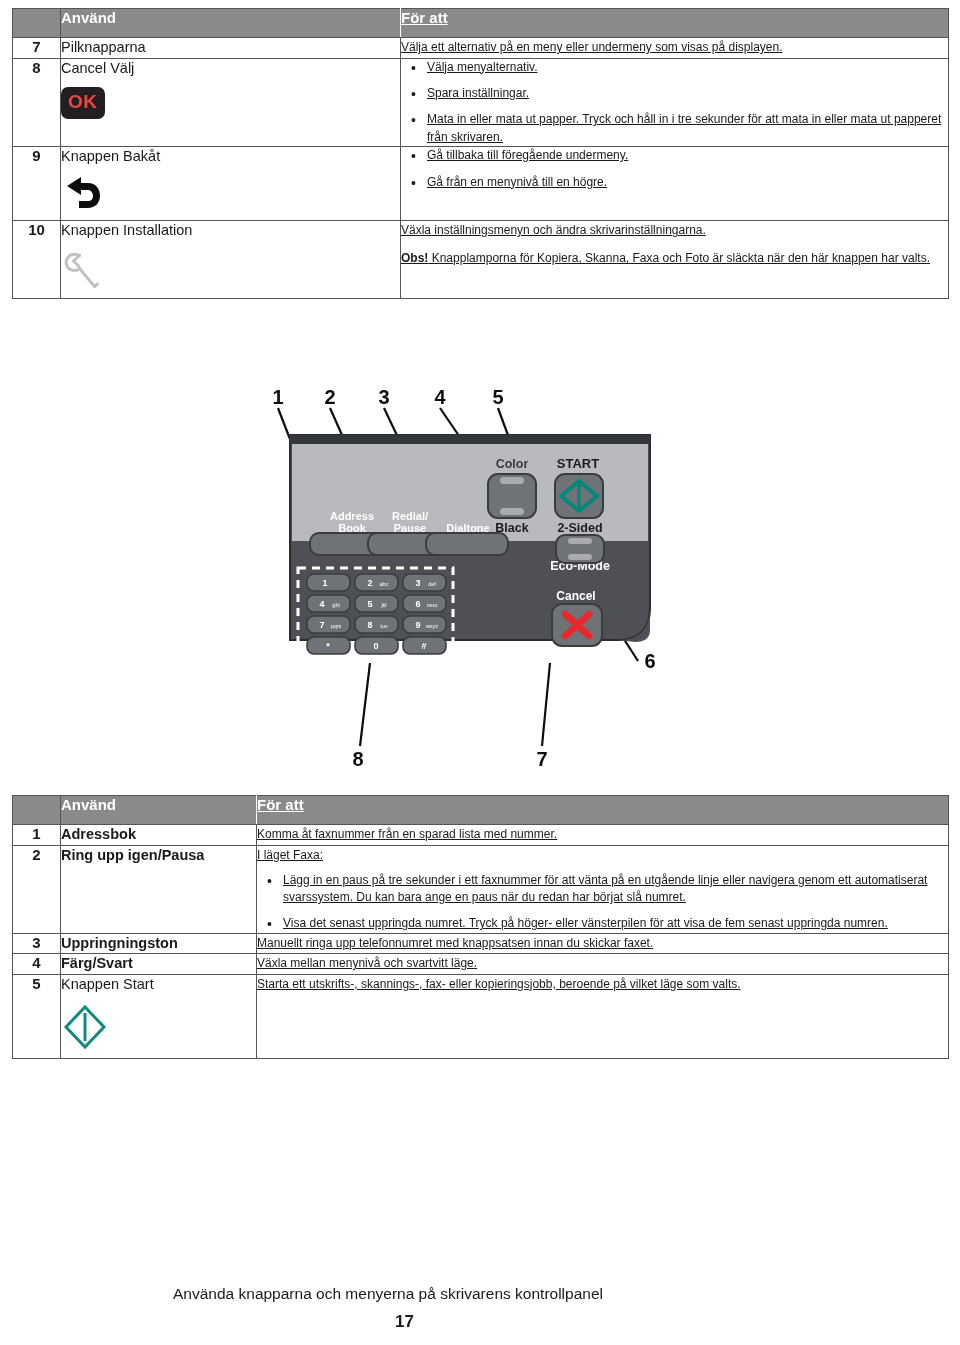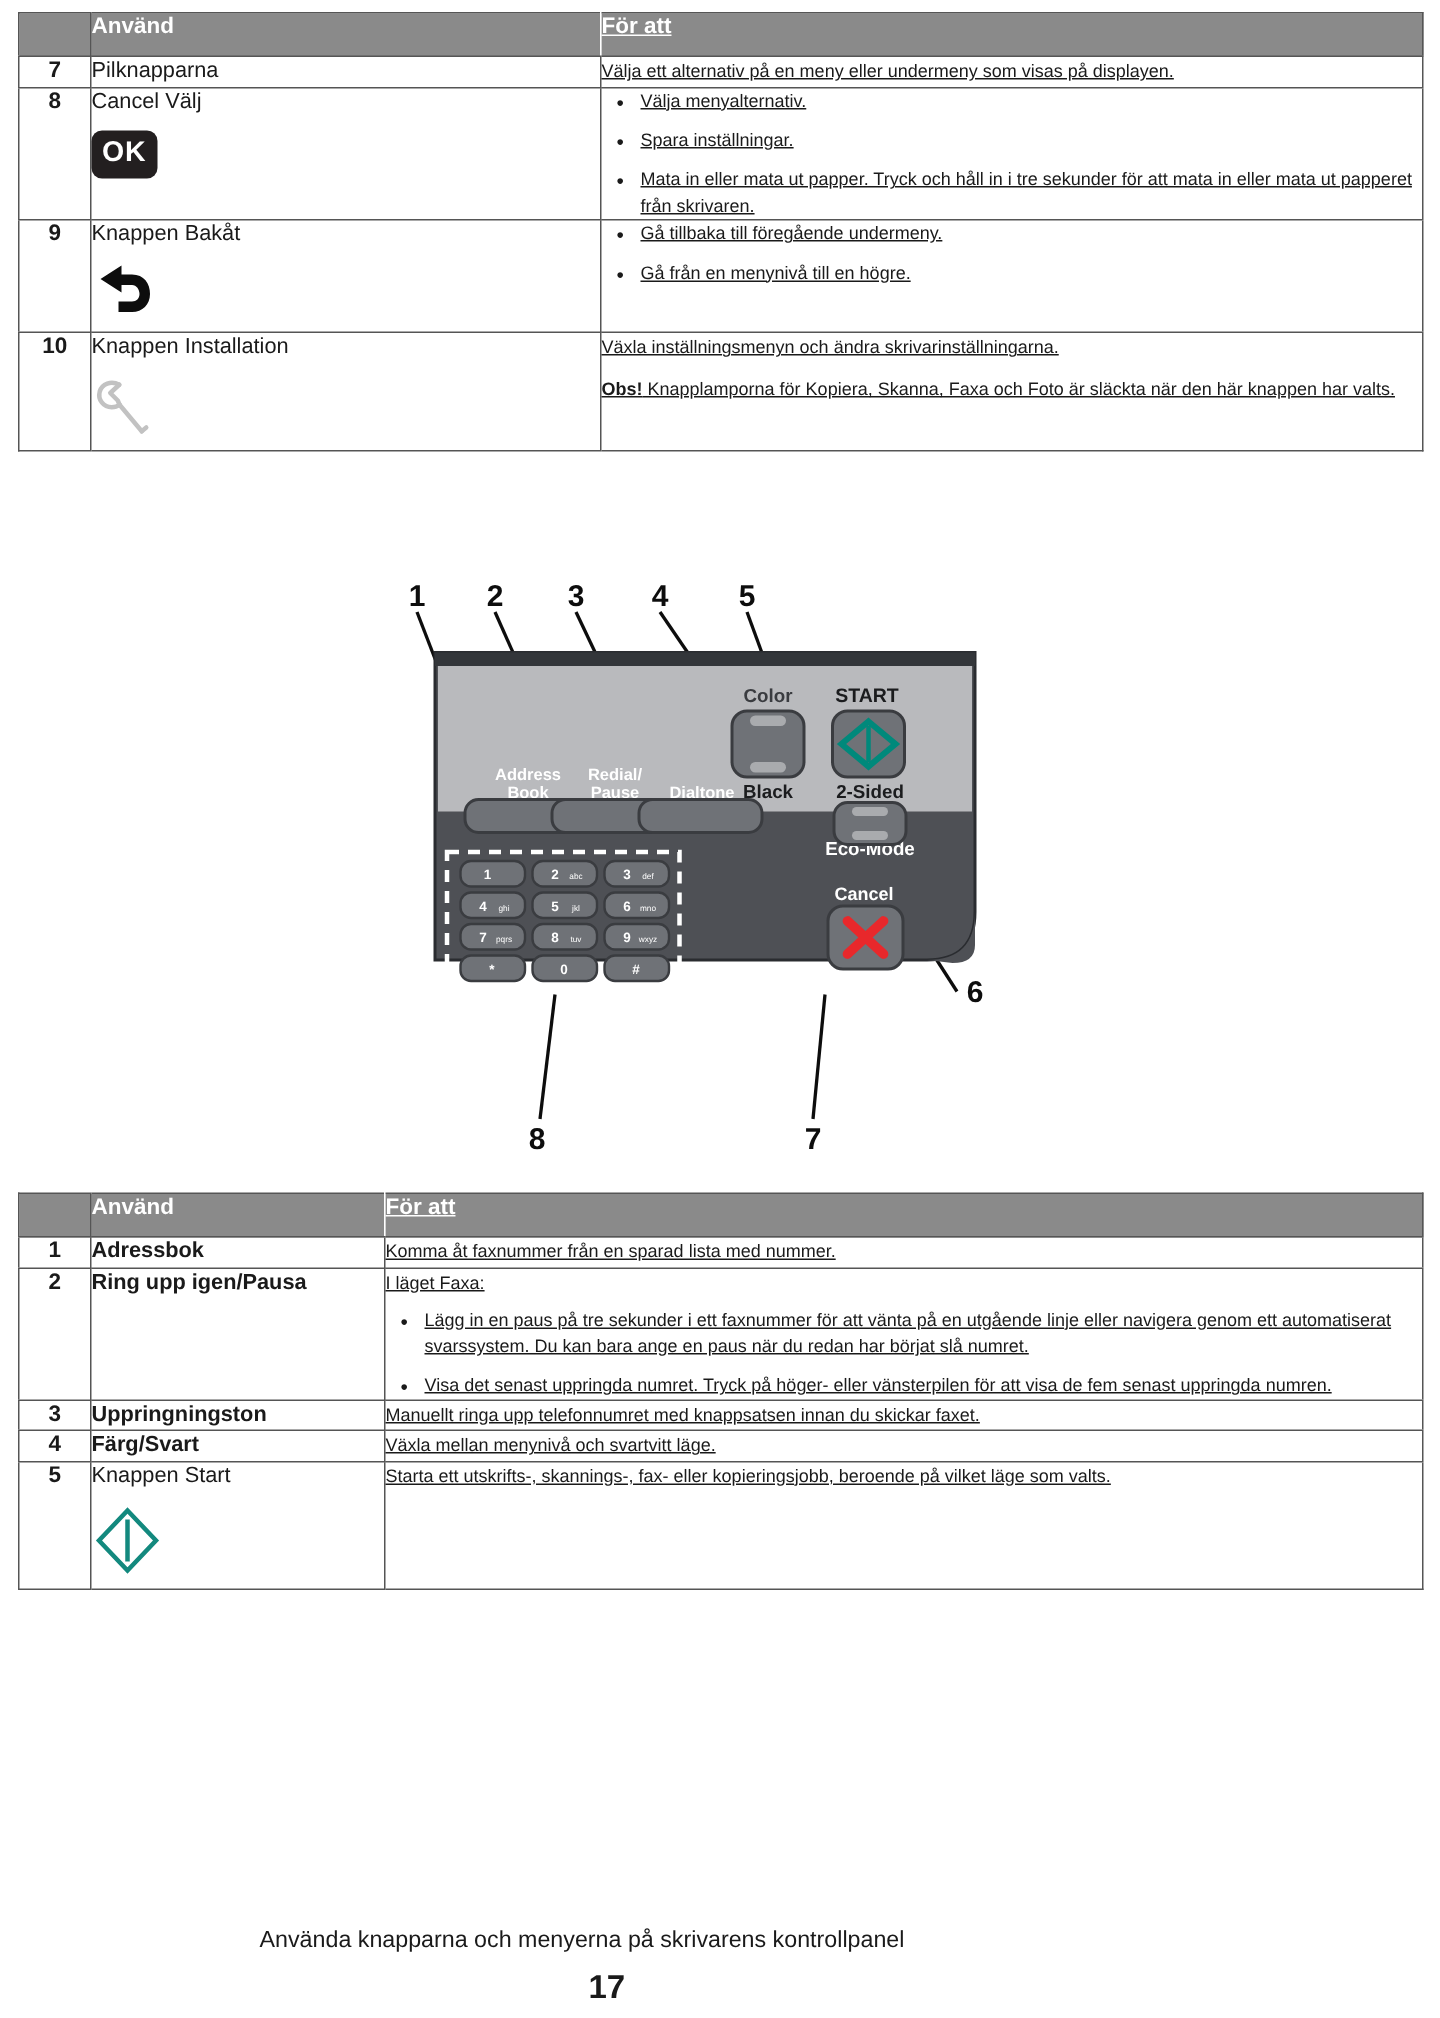--- a/index.html
+++ b/index.html
@@ -85,21 +85,21 @@
   }
   .plain-line { margin: 0 0 8px 0; }
   .note-line { margin: 10px 0 0 0; line-height: 1.5; }
   .b { font-weight: bold; }
 
   
   .icon-ok {
     display: inline-block;
     margin: 9px 0 4px 0;
     background: #231f20;
-    color: #ffffff;
+    color: #ef4444;
     font-weight: bold;
     font-size: 19px;
     line-height: 26px;
     padding: 2px 7px 4px 7px;
     border-radius: 7px;
     letter-spacing: 0.5px;
   }
   .icon-wrap { display:block; margin-top: 8px; }
 
   
@@ -120,21 +120,21 @@
     text-align: center;
     font-size: 15.5px;
     color: #1a1a1a;
   }
   .footer-page {
     position: absolute;
     left: 0;
     top: 1312px;
     width: 809px;
     text-align: center;
-    font-size: 22px;
+    font-size: 17px;
     font-weight: bold;
     color: #1a1a1a;
   }
 </style>
 </head>
 <body>
 
 <table class="doc-table" id="top-table" style="left:12px; top:8px; width:936px;">
   <colgroup>
     <col style="width:48px">

